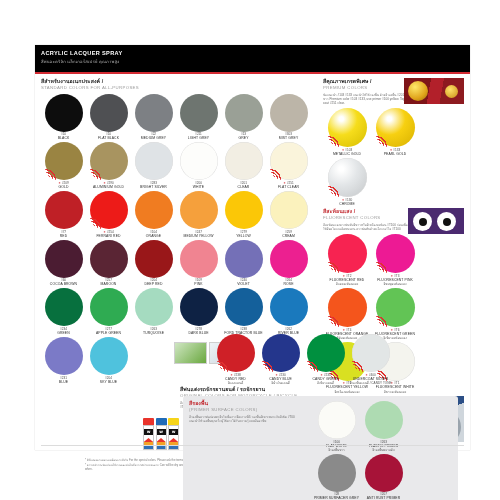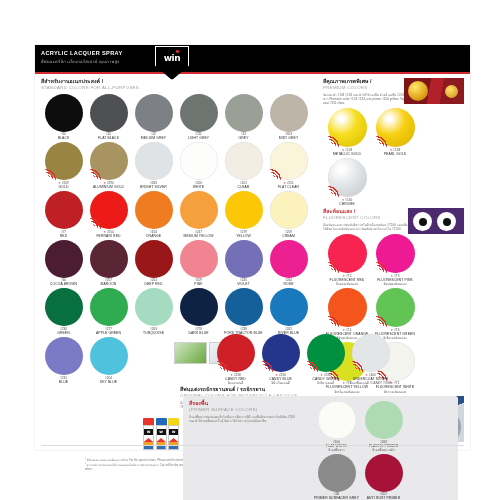--- a/index.html
+++ b/index.html
@@ -78,25 +78,20 @@
   .divider{border-top:.5px solid #dcdcdc;margin-top:2px;}
 </style>
 </head>
 <body>
 
 <div id="page">
 
   <div class="hdr">
     <div class="hdr-title">ACRYLIC LACQUER SPRAY</div>
     <div class="hdr-sub">สีพ่นอะคริลิก แล็กเกอร์สเปรย์ คุณภาพสูง</div>
-    <div class="logo">
-      <div class="shield"></div>
-      <div class="wtxt">win</div>
-      <div class="dot"></div>
-    </div>
   </div>
   <div class="redline"></div>
 
   <div class="body">
 
     <div style="width:280px;">
       <div class="sec-th">สีสำหรับงานอเนกประสงค์ /</div>
       <div class="sec-en">STANDARD COLORS FOR ALL-PURPOSES</div>
       <div class="grid" id="standard-grid">
           <div class="cell">

